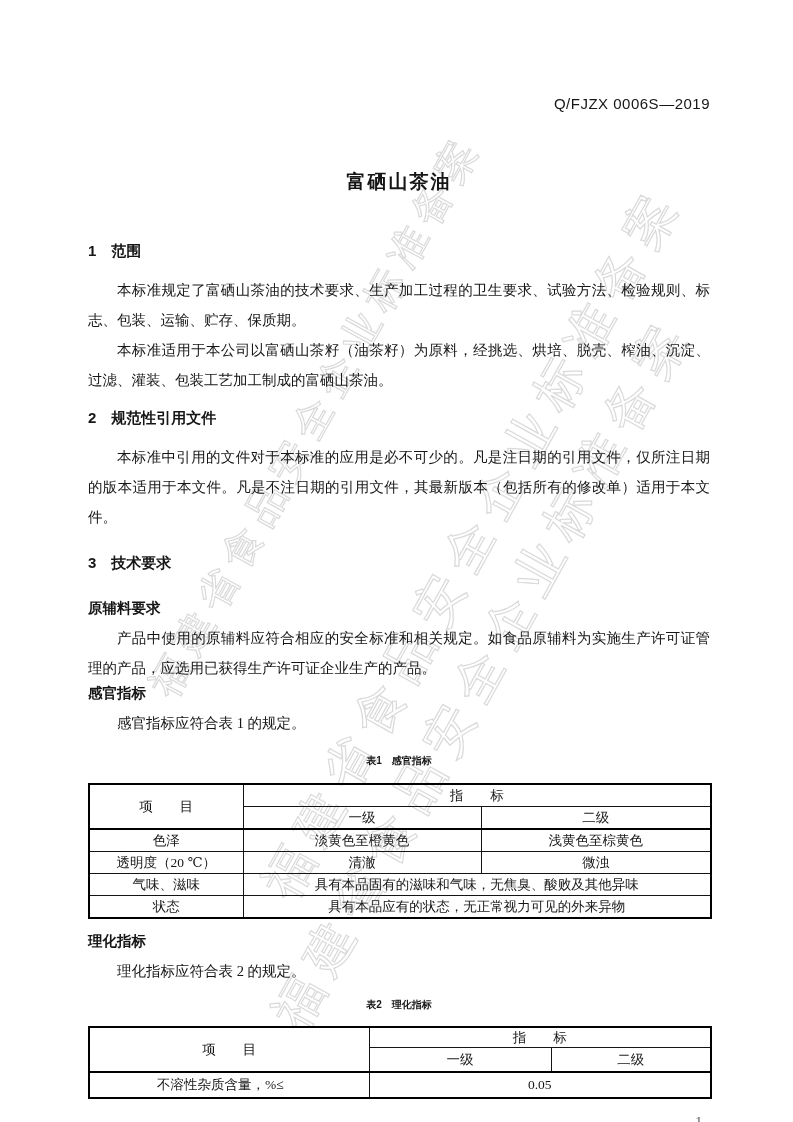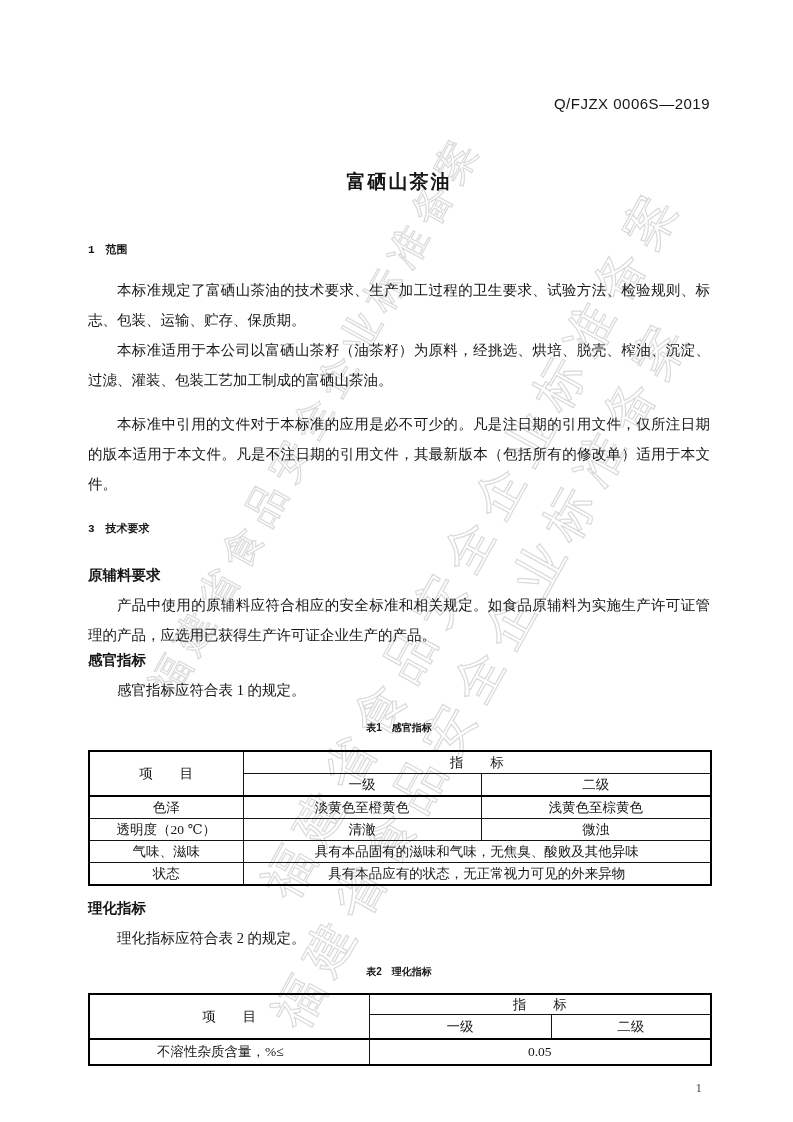--- a/index.html
+++ b/index.html
@@ -24,22 +24,22 @@
     margin-top:95px;text-align:right;
     font-family:"Liberation Sans","DejaVu Sans",sans-serif;
     font-size:15px;font-weight:500;letter-spacing:.5px;
   }
   .doc-title{
     margin:53px 0 0 0;text-align:center;
     font-family:"Liberation Sans","DejaVu Sans",sans-serif;
     font-size:19px;font-weight:700;line-height:34px;letter-spacing:2px;
   }
   .sec-h{
-    margin:0;font-family:Liberation Mono, monospace;
-    font-size:11px;font-weight:700;line-height:21px;
+    margin:0;font-family:Liberation Sans, sans-serif;
+    font-size:15px;font-weight:700;line-height:21px;
   }
   .sec1{margin-top:41px;} .sec2{margin-top:12px;} .sec3{margin-top:20px;}
   .sub-h{
     margin:0;font-family:"Liberation Sans","DejaVu Sans",sans-serif;
     font-size:14.5px;font-weight:700;line-height:20px;
   }
   .sub1{margin-top:25px;} .sub2{margin-top:0;} .sub3{margin-top:12px;}
   .para{
     margin:0;font-size:14.5px;line-height:30px;
     text-align:justify;text-indent:2em;
@@ -78,20 +78,21 @@
   <div class="content">
 
     <div class="doc-code">Q/FJZX 0006S—2019</div>
 
     <h1 class="doc-title">富硒山茶油</h1>
 
     <h2 class="sec-h sec1">1　范围</h2>
     <p class="para p-after-sec">本标准规定了富硒山茶油的技术要求、生产加工过程的卫生要求、试验方法、检验规则、标志、包装、运输、贮存、保质期。</p>
     <p class="para">本标准适用于本公司以富硒山茶籽（油茶籽）为原料，经挑选、烘培、脱壳、榨油、沉淀、过滤、灌装、包装工艺加工制成的富硒山茶油。</p>
 
+    <h2 class="sec-h sec2">2　规范性引用文件</h2>
     <p class="para p-after-sec">本标准中引用的文件对于本标准的应用是必不可少的。凡是注日期的引用文件，仅所注日期的版本适用于本文件。凡是不注日期的引用文件，其最新版本（包括所有的修改单）适用于本文件。</p>
 
     <h2 class="sec-h sec3">3　技术要求</h2>
 
     <h3 class="sub-h sub1">原辅料要求</h3>
     <p class="para p-after-sub">产品中使用的原辅料应符合相应的安全标准和相关规定。如食品原辅料为实施生产许可证管理的产品，应选用已获得生产许可证企业生产的产品。</p>
 
     <h3 class="sub-h sub2">感官指标</h3>
     <p class="para p-after-sub">感官指标应符合表 1 的规定。</p>
 

